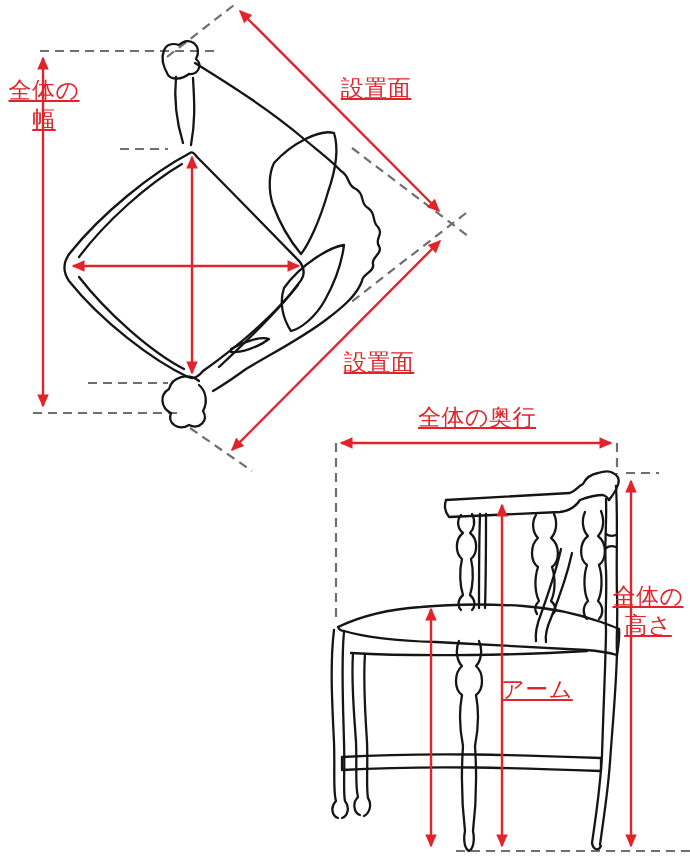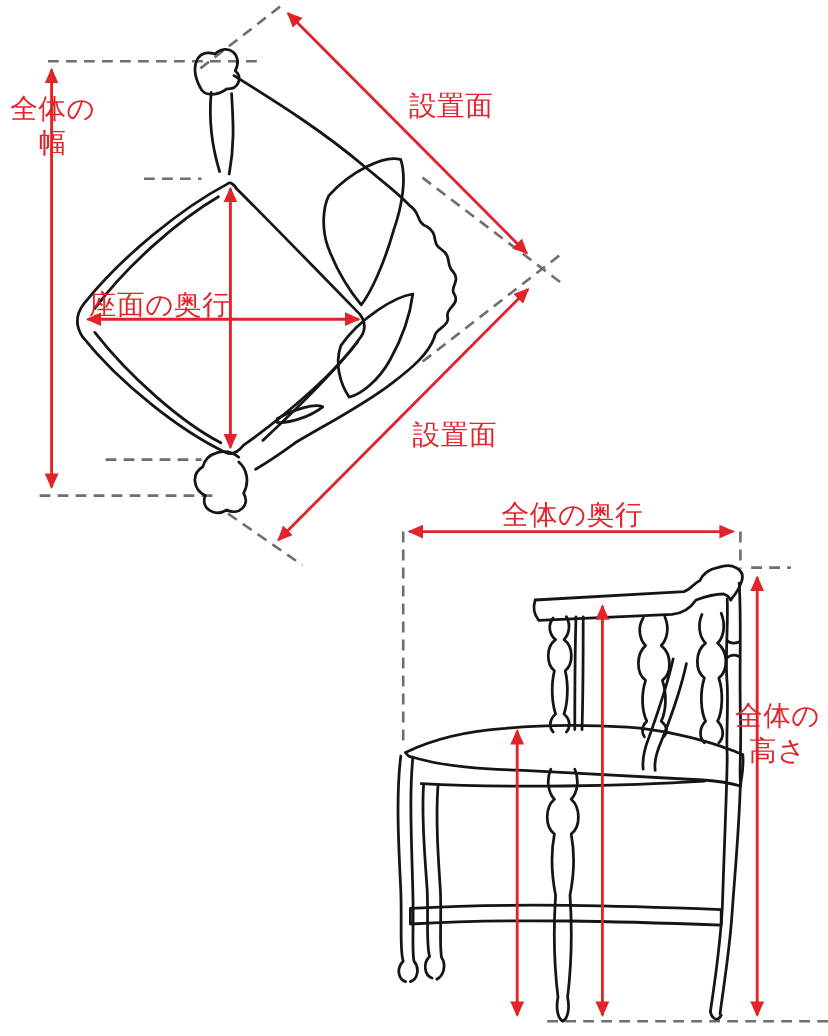--- a/index.html
+++ b/index.html
@@ -13,21 +13,21 @@
     position:relative;width:690px;height:863px;background:var(--background);
     overflow:hidden;font-family:"Liberation Sans","DejaVu Sans",sans-serif;
   }
   .canvas svg{position:absolute;left:0;top:0;}
   .guide{stroke:var(--guide-gray);stroke-width:2.2;stroke-dasharray:9 6;fill:none;}
   .arrow{stroke:var(--dimension-red);stroke-width:2.4;fill:none;}
   .art{stroke:var(--line-black);stroke-width:2.3;fill:none;stroke-linecap:round;stroke-linejoin:round;}
   .dim-label{
     position:absolute;transform:translateX(-50%);
     color:var(--dimension-red);font-size:23px;line-height:1.26;
-    text-align:center;white-space:nowrap;letter-spacing:.5px;
+    text-align:center;white-space:nowrap;letter-spacing:.5px;text-decoration:underline;
   }
   .dim-label .line{display:block;}
 </style>
 </head>
 <body>
 
 <div class="canvas">
 
   <svg width="690" height="863" viewBox="0 0 690 863">
     <defs>
@@ -102,29 +102,29 @@
     </g>
   </svg>
 
   <div class="dim-label" style="left:44px;top:76px">
     <span class="line">全体の</span>
     <span class="line">幅</span>
   </div>
 
   <div class="dim-label" style="left:376px;top:74px">設置面</div>
 
-  <div class="dim-label" style="left:133px;top:240px">座面の奥行</div>
 
 
   <div class="dim-label" style="left:379px;top:348px">設置面</div>
 
-  <div class="dim-label" style="left:477px;top:415px">全体の奥行</div>
+  <div class="dim-label" style="left:477px;top:403px">全体の奥行</div>
 
   <div class="dim-label" style="left:648px;top:582px">
     <span class="line">全体の</span>
     <span class="line">高さ</span>
   </div>
 
   <div class="dim-label" style="left:537px;top:675px">
+    <span class="line">アーム</span>
   </div>
 
 
 </div>
 
 </body></html>

